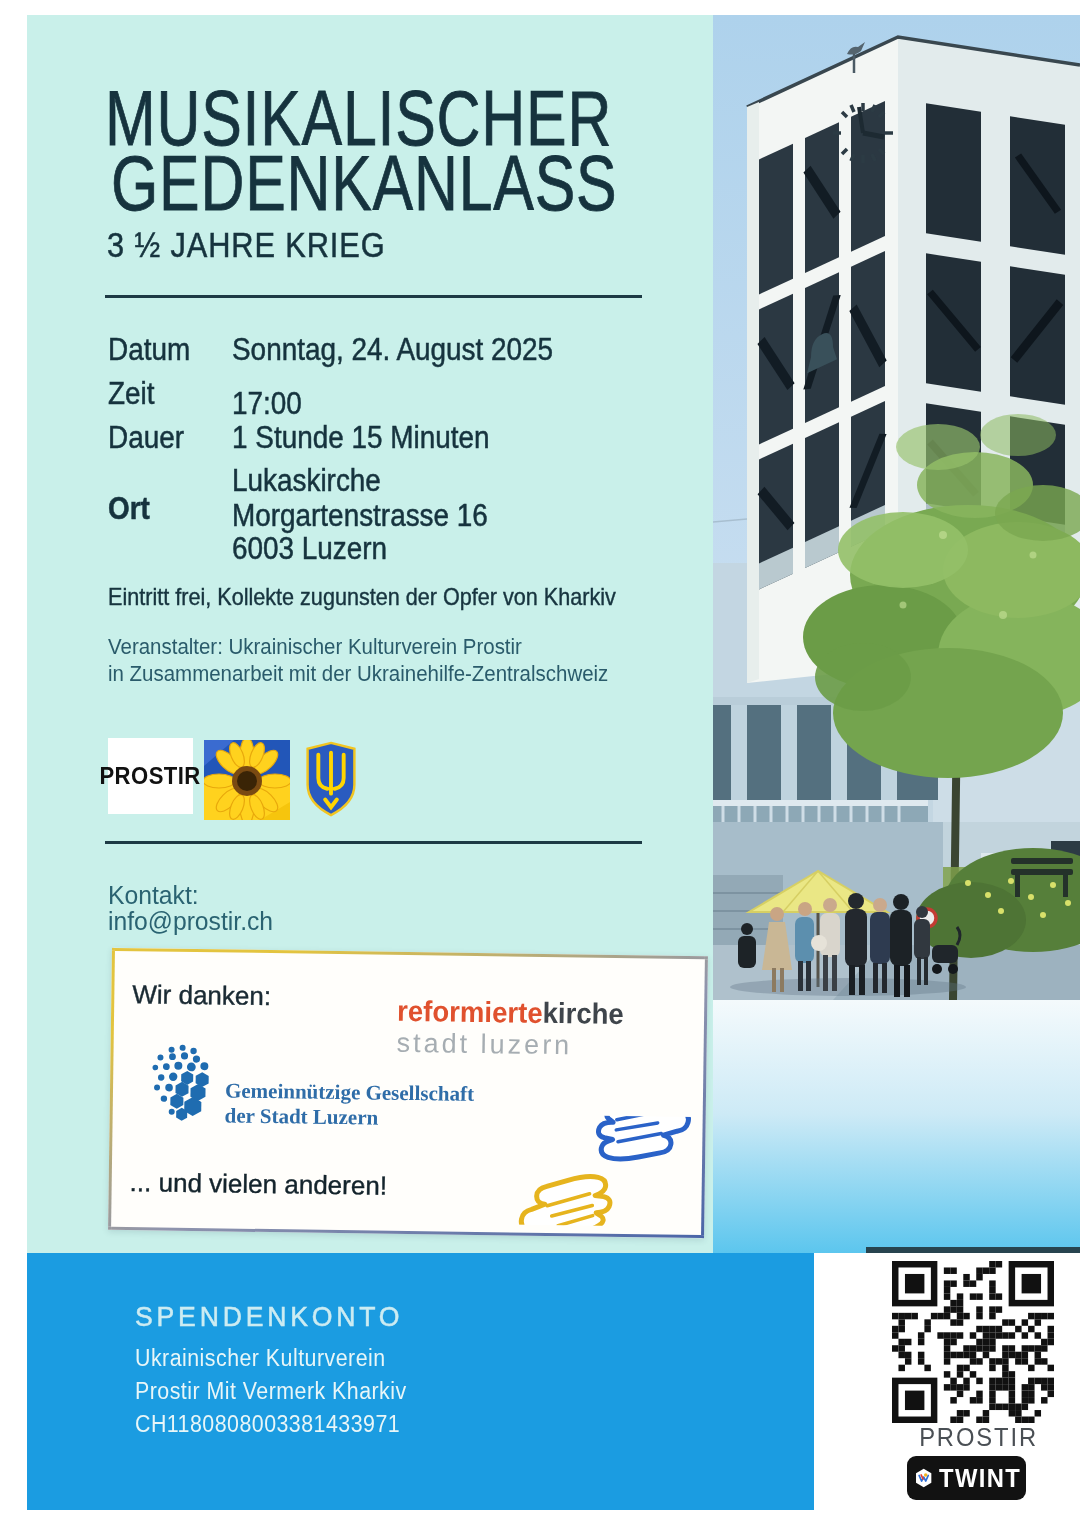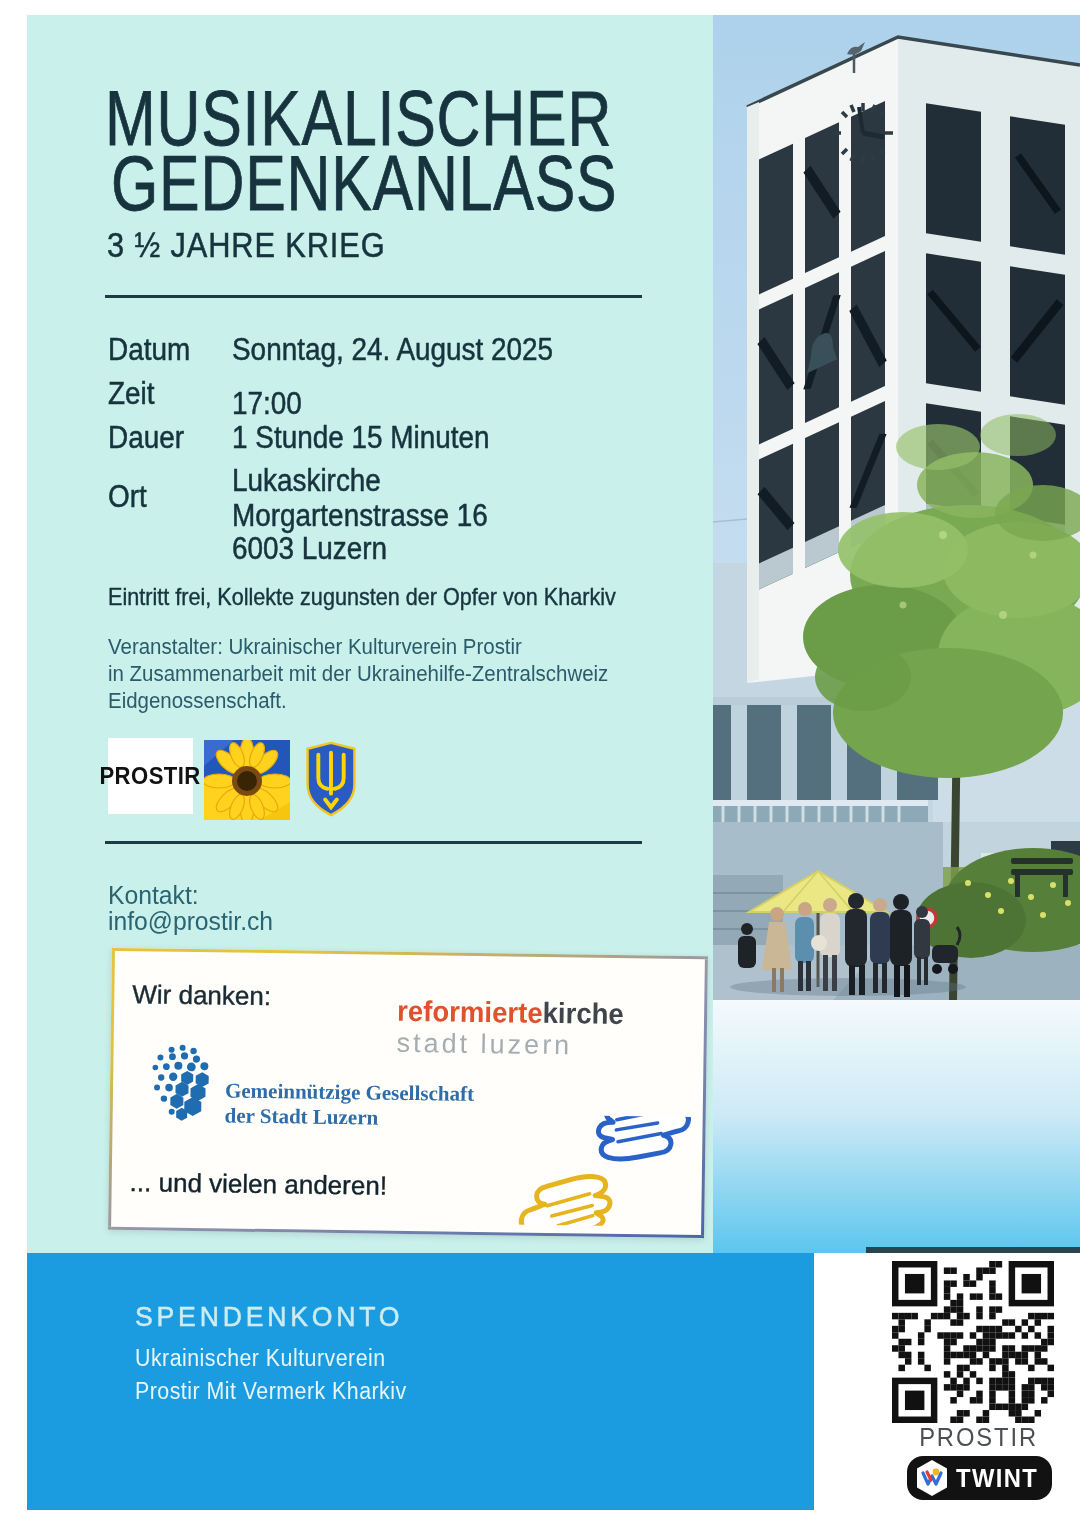--- a/index.html
+++ b/index.html
@@ -46,53 +46,52 @@
 
   
   .don-heading{color:#cdecf2;font-size:28px;letter-spacing:4px;-webkit-text-stroke:.5px #cdecf2;}
   .don-heading .cond{transform:scaleX(.95);}
   .don-line{color:#e8f6f8;font-size:23px;letter-spacing:.5px;}
   .don-line .cond{transform:scaleX(.93);}
 
   
   .qr-caption{color:#4a4f54;font-size:25px;letter-spacing:2px;text-align:center;width:100%;}
   .qr-caption .cond{transform:scaleX(.95);transform-origin:50% 0;}
-  .twint-badge{left:29px;top:203px;width:145px;height:44px;background:#121212;border-radius:16px;display:flex;align-items:center;padding-left:8px;box-sizing:border-box;}
+  .twint-badge{left:29px;top:203px;width:119px;height:44px;background:#121212;border-radius:9px;display:flex;align-items:center;padding-left:8px;box-sizing:border-box;}
   .twint-text{color:#fff;font-size:25px;font-weight:700;letter-spacing:1.5px;margin-left:7px;transform:scaleX(.95);transform-origin:0 50%;}
 </style>
 </head>
 <body>
 
 <div class="abs cyan-panel">
 
   <div class="abs title-line" style="left:78px;top:64px;"><span class="cond">MUSIKALISCHER</span></div>
   <div class="abs title-line" style="left:84px;top:129px;"><span class="cond">GEDENKANLASS</span></div>
   <div class="abs subtitle" style="left:80px;top:210px;"><span class="cond">3 ½ JAHRE KRIEG</span></div>
 
   <div class="abs rule" style="top:280px;"></div>
 
   <div>
     <div class="abs detail-label" style="left:81px;top:317px;"><span class="cond">Datum</span></div>
     <div class="abs detail-value" style="left:205px;top:317px;"><span class="cond">Sonntag, 24. August 2025</span></div>
     <div class="abs detail-label" style="left:81px;top:361px;"><span class="cond">Zeit</span></div>
     <div class="abs detail-value" style="left:205px;top:371px;"><span class="cond">17:00</span></div>
     <div class="abs detail-label" style="left:81px;top:405px;"><span class="cond">Dauer</span></div>
     <div class="abs detail-value" style="left:205px;top:405px;"><span class="cond">1 Stunde 15 Minuten</span></div>
-    <div class="abs detail-label" style="left:81px;top:464px;"><span class="cond">Ort</span></div>
+    <div class="abs detail-label" style="left:81px;top:476px;font-weight:bold;"><span class="cond">Ort</span></div>
     <div class="abs detail-value" style="left:205px;top:448px;"><span class="cond">Lukaskirche</span></div>
     <div class="abs detail-value" style="left:205px;top:483px;"><span class="cond">Morgartenstrasse 16</span></div>
     <div class="abs detail-value" style="left:205px;top:516px;"><span class="cond">6003 Luzern</span></div>
   </div>
 
   <div class="abs entry-note" style="left:81px;top:568px;"><span class="cond">Eintritt frei, Kollekte zugunsten der Opfer von Kharkiv</span></div>
 
   <div class="abs organizer" style="left:81px;top:618px;">
     <div><span class="cond">Veranstalter: Ukrainischer Kulturverein Prostir</span></div>
     <div><span class="cond">in Zusammenarbeit mit der Ukrainehilfe-Zentralschweiz</span></div>
-    <div><span class="cond">Eidgenossenschaft.</span></div>
   </div>
 
   <div class="abs logo-box" style="left:81px;top:723px;width:85px;height:76px;">
     <span class="prostir-text">PROSTIR</span>
   </div>
 
   <svg class="abs" style="left:177px;top:725px;" width="86" height="80" viewBox="0 0 86 80">
     <rect width="86" height="38" fill="#2256b8"></rect>
       <rect y="38" width="86" height="42" fill="#ffd21e"></rect>
     <polygon points="0,0 30,0 0,26" fill="#3a6bd0"></polygon>
@@ -461,20 +460,21 @@
       </g>
   </g>
 </svg>
 
 <div class="abs grad-zone"></div>
 
 <div class="abs blue-block">
   <div class="abs don-heading" style="left:108px;top:48px;"><span class="cond">SPENDENKONTO</span></div>
   <div class="abs don-line" style="left:108px;top:92px;"><span class="cond">Ukrainischer Kulturverein</span></div>
   <div class="abs don-line" style="left:108px;top:125px;"><span class="cond">Prostir Mit Vermerk Kharkiv</span></div>
+  <div class="abs don-line" style="left:108px;top:158px;"><span class="cond">CH1180808003381433971</span></div>
 </div>
 
 <div class="abs navy-strip"></div>
 
 <div class="abs qr-panel">
   <svg id="qr" class="abs" style="left:14px;top:8px;" width="162" height="162" viewBox="0 0 162 162">
       <rect x="97.2" y="0" width="6.48" height="6.48" fill="#111"></rect>
       <rect x="103.68" y="0" width="6.48" height="6.48" fill="#111"></rect>
       <rect x="51.84" y="6.48" width="6.48" height="6.48" fill="#111"></rect>
       <rect x="58.32000000000001" y="6.48" width="6.48" height="6.48" fill="#111"></rect>

